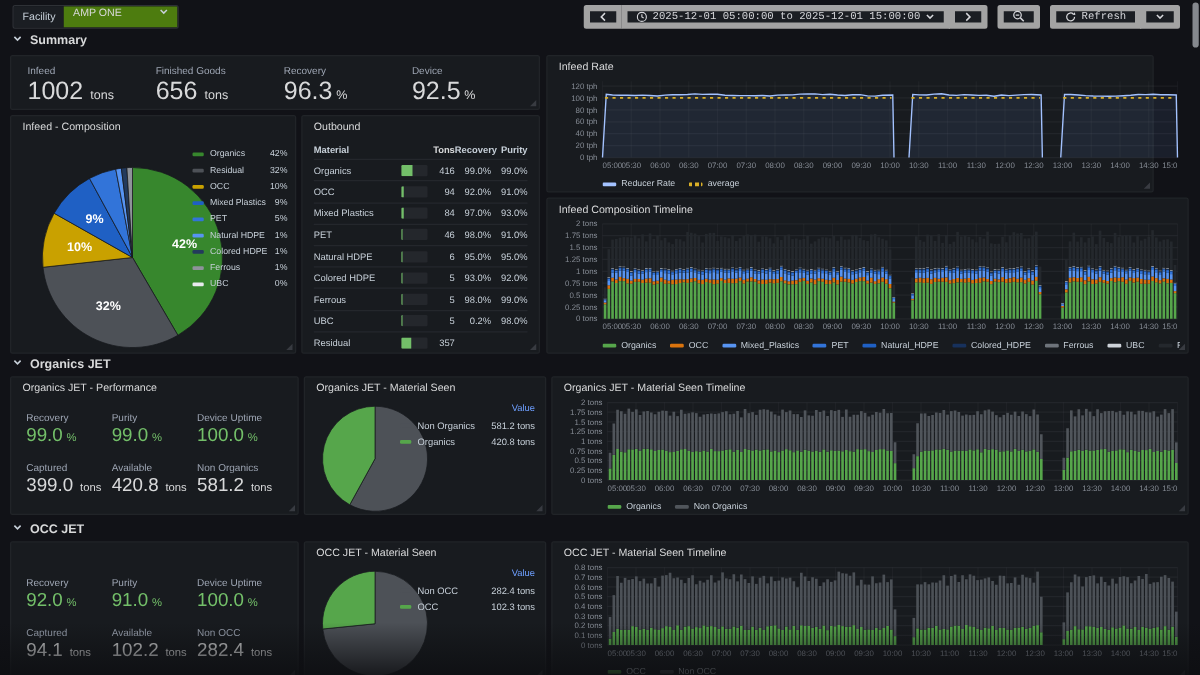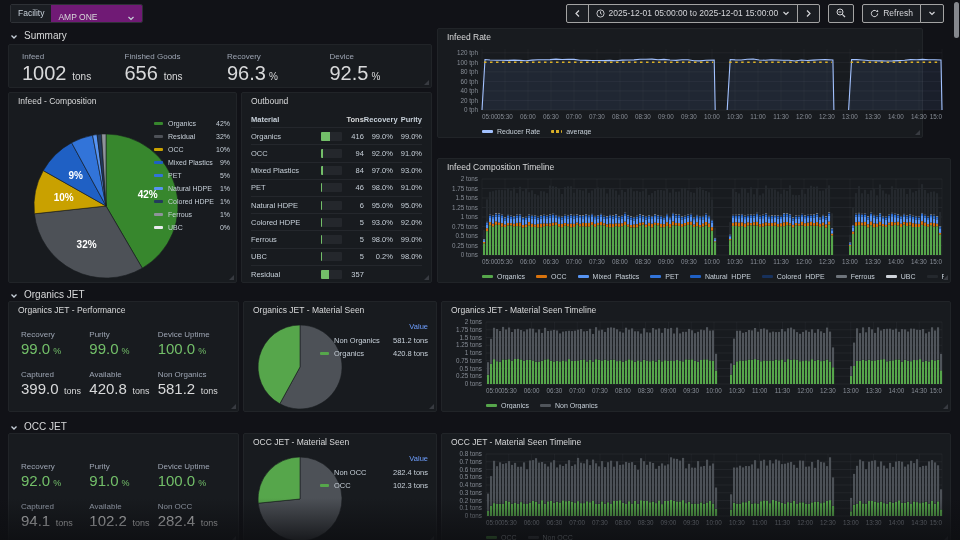--- a/index.html
+++ b/index.html
@@ -5,31 +5,31 @@
   *{margin:0;padding:0;box-sizing:border-box}
   html,body{background:#0b0c0e}
   body{font-family:"Liberation Sans",sans-serif;color:#CCCCDC}
   .stage{position:relative;width:960px;height:540px;overflow:hidden;background:#111217}
   svg{display:block;font-family:"Liberation Sans",sans-serif}
 
   
   .topbar{position:absolute;left:0;top:0;right:0;height:26px;display:flex;align-items:center;justify-content:space-between;padding:0 16px 0 10px}
   .var-control{display:flex;align-items:stretch;height:19px;border:1px solid #2E3136;border-radius:2px;overflow:hidden;font-size:8.5px;cursor:pointer}
   .var-label{display:flex;align-items:center;padding:0 7px;background:#1B1E23;color:#C7D0D9}
-  .var-value{display:flex;align-items:flex-end;gap:29px;padding:0 7px;background:#701a75;color:#D8D9DA}
+  .var-value{display:flex;align-items:flex-start;gap:29px;padding:0 7px;background:#4d7c0f;color:#D8D9DA}
   .tb-right{display:flex;align-items:center;gap:8px}
   .btn-group{display:flex}
-  .tbtn{display:inline-flex;align-items:center;gap:4px;height:19px;padding:0 7px;background:#1B1E23;border:1px solid #a3a3a3;color:#D5D6DA;font-size:8.5px;font-family:Liberation Sans, sans-serif;border-radius:2px;cursor:pointer;white-space:nowrap}
+  .tbtn{display:inline-flex;align-items:center;gap:4px;height:19px;padding:0 7px;background:#1B1E23;border:5px solid #a3a3a3;color:#D5D6DA;font-size:8.5px;font-family:Liberation Mono, monospace;border-radius:2px;cursor:pointer;white-space:nowrap}
   .btn-group .tbtn{border-radius:0;margin-left:-1px}
   .btn-group .tbtn:first-child{border-radius:2px 0 0 2px;margin-left:0}
   .btn-group .tbtn:last-child{border-radius:0 2px 2px 0}
   .scroll-thumb{position:absolute;right:1px;top:2px;width:5px;height:36px;border-radius:3px;background:#9A9DA3;opacity:.85}
 
   
-  .sec-head{position:absolute;display:flex;align-items:flex-end;gap:6px;height:14px;font-size:10px;font-weight:400;color:#D8D9DA;cursor:pointer}
+  .sec-head{position:absolute;display:flex;align-items:flex-start;gap:6px;height:14px;font-size:10px;font-weight:700;color:#D8D9DA;cursor:pointer}
 
   
   .panel{position:absolute;background:#181B1F;border:1px solid #212428;border-radius:2px}
   .panel::after{content:"";position:absolute;right:2px;bottom:2px;width:0;height:0;border-style:solid;border-width:0 0 5px 5px;border-color:transparent transparent rgba(204,204,220,.18) transparent}
   .panel-title{height:16px;line-height:16px;padding:0 9px;font-size:8.5px;color:#D8D9DA;white-space:nowrap;overflow:hidden}
 
   
   .stats-row{position:absolute;inset:0;display:flex;padding:5px 6px}
   .stat{flex:1;padding:2px 7px}
   .stat .lb{font-size:8px;color:#9DA5B3;margin-bottom:1px;white-space:nowrap}
@@ -156,21 +156,21 @@
           <div class="lb">Recovery</div>
           <div class="vl">96.3<span class="un">%</span></div>
         </div>
         <div class="stat">
           <div class="lb">Device</div>
           <div class="vl">92.5<span class="un">%</span></div>
         </div>
       </div>
   </div>
 
-  <div class="panel" style="left:437px;top:28px;width:486px;height:110px">
+  <div class="panel" style="left:437px;top:44px;width:486px;height:110px">
     <div class="panel-title">Infeed Rate</div>
     <div class="chart-body">
         <svg width="504" height="76">
           <line x1="40" x2="500" y1="65" y2="65" stroke="rgba(204,204,220,0.06)"></line>
           <text x="36" y="67.2" text-anchor="end" font-size="6.3" fill="#878D96">0 tph</text>
           <line x1="40" x2="500" y1="55.46875" y2="55.46875" stroke="rgba(204,204,220,0.06)"></line>
           <text x="36" y="57.66875" text-anchor="end" font-size="6.3" fill="#878D96">20 tph</text>
           <line x1="40" x2="500" y1="45.9375" y2="45.9375" stroke="rgba(204,204,220,0.06)"></line>
           <text x="36" y="48.1375" text-anchor="end" font-size="6.3" fill="#878D96">40 tph</text>
           <line x1="40" x2="500" y1="36.40625" y2="36.40625" stroke="rgba(204,204,220,0.06)"></line>

